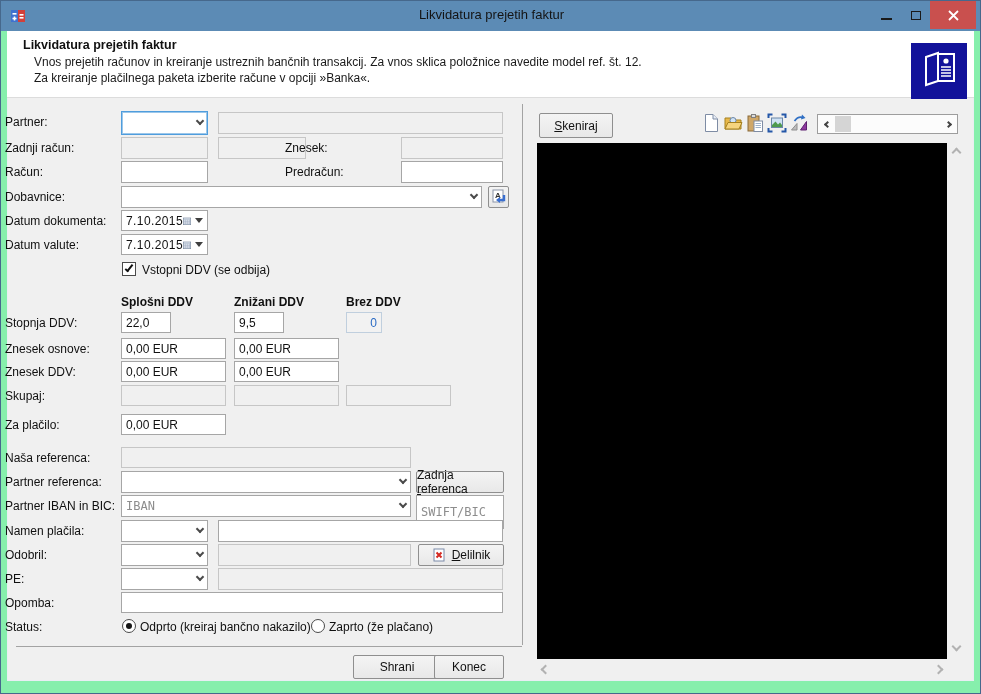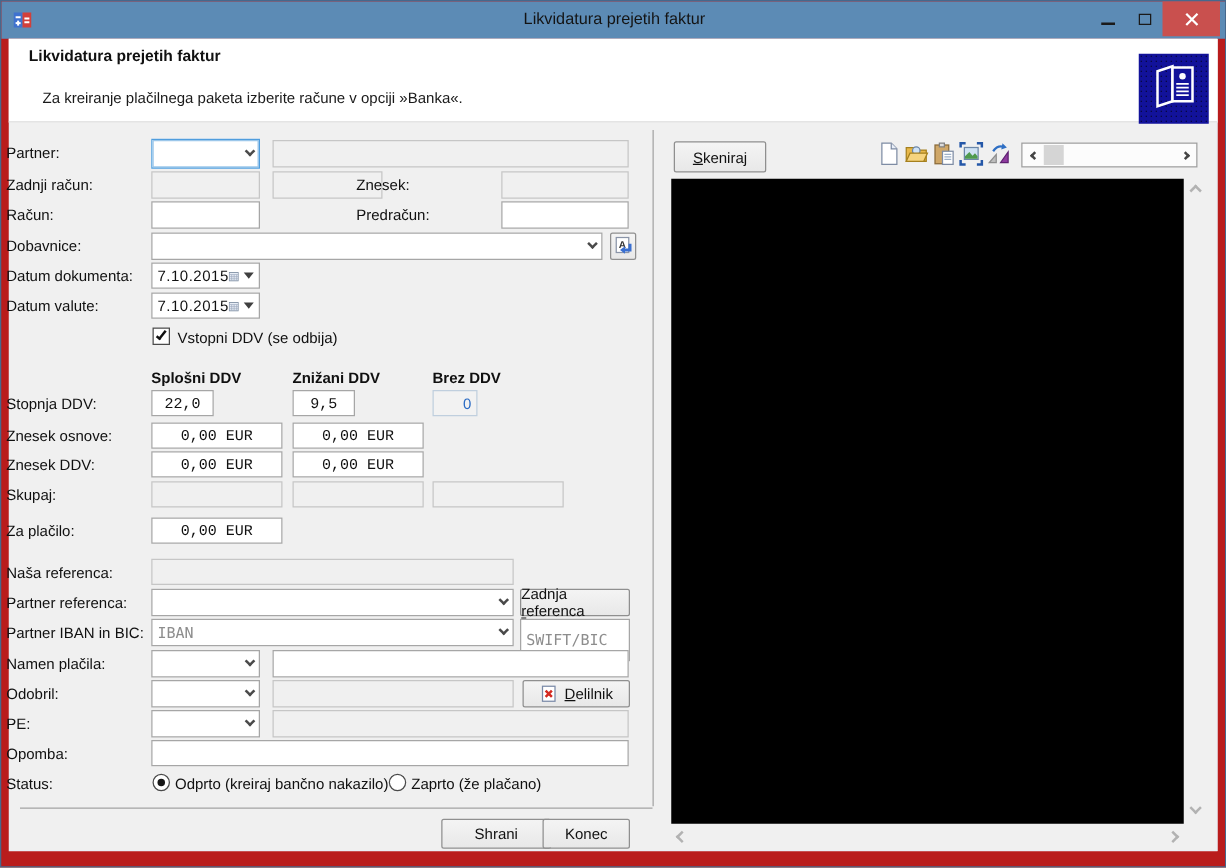--- a/index.html
+++ b/index.html
@@ -1,20 +1,20 @@
 <!DOCTYPE html>
 <html><head>
 <meta charset="utf-8">
 <style>
   * { margin:0; padding:0; box-sizing:border-box; }
   html,body { background:#888; }
   .window {
     position:relative; width:981px; height:694px;
     font-family:"Liberation Sans", sans-serif; font-size:12px; color:#111;
-    background:#b91c1c;
+    background:#86efac;
     border:1px solid #46688c;
     overflow:hidden;
   }
   .titlebar {
     position:absolute; left:0; top:0; width:981px; height:30px;
     background:#5c8bb5; display:flex; align-items:center;
   }
   .titlebar .app-icon { position:absolute; left:9px; top:7px; width:16px; height:16px; }
   .titlebar .title {
     position:absolute; left:0; right:0; text-align:center; top:6px;
@@ -40,21 +40,21 @@
   .h-icon svg { position:absolute; left:0; top:0; }
 
   
   .lbl { position:absolute; left:-2px; width:114px; text-align:left; white-space:nowrap; color:#101010; }
   .inp {
     position:absolute; border:1px solid #a6a6a6; background:#fff;
     font-family:"Liberation Sans",sans-serif; font-size:12px; color:#111;
     padding:0 4px; outline:none;
   }
   .inp.dis { background:#f0f0f0; border-color:#c6c6c6; }
-  .inp.amt { text-align:center;font-family:Liberation Mono, monospace; }
+  .inp.amt { text-align:left; }
   .inp.bluev { color:#2a6bc4; border-color:#c0cfde; background:#f2f2f2; text-align:right; }
   .inp.mono { font-family:"DejaVu Sans Mono",monospace; font-size:12px; color:#8d8d8d; }
   .inp.mono::placeholder { color:#8d8d8d; }
   .combo {
     position:absolute; border:1px solid #a6a6a6; background:#fff;
     display:flex; align-items:center; padding:0 4px; cursor:default;
   }
   .combo .ctext { flex:1; white-space:nowrap; overflow:hidden; }
   .combo .ctext.ghost { color:#8d8d8d; font-family:"DejaVu Sans Mono",monospace; }
   .chev { width:6px; height:6px; border-right:2px solid #4a4a4a; border-bottom:2px solid #4a4a4a; transform:rotate(45deg); margin-top:-4px; }
@@ -122,20 +122,21 @@
           <path d="M1 1 L10 10 M10 1 L1 10" stroke="#fff" stroke-width="1.8"></path>
         </svg>
       </span>
     </span>
   </div>
 
   <div class="content">
 
     <div class="header">
       <div class="h-title">Likvidatura prejetih faktur</div>
+      <div class="h-line l1">Vnos prejetih računov in kreiranje ustreznih bančnih transakcij. Za vnos sklica položnice navedite model ref. št. 12.</div>
       <div class="h-line l2">Za kreiranje plačilnega paketa izberite račune v opciji »Banka«.</div>
       <div class="h-icon">
         <svg width="56" height="56" viewBox="0 0 56 56">
           <g stroke="#ffffff" fill="none" stroke-width="2">
             <path d="M15 14 L27 10 L27 38 L15 42 Z"></path>
             <rect x="27" y="11" width="16" height="27" fill="#12129a"></rect>
           </g>
           <circle cx="35" cy="18" r="2.6" fill="#fff"></circle>
           <g stroke="#ffffff" stroke-width="1.4">
             <path d="M30 24 H40 M30 27 H40 M30 30 H40 M30 33 H40"></path>

